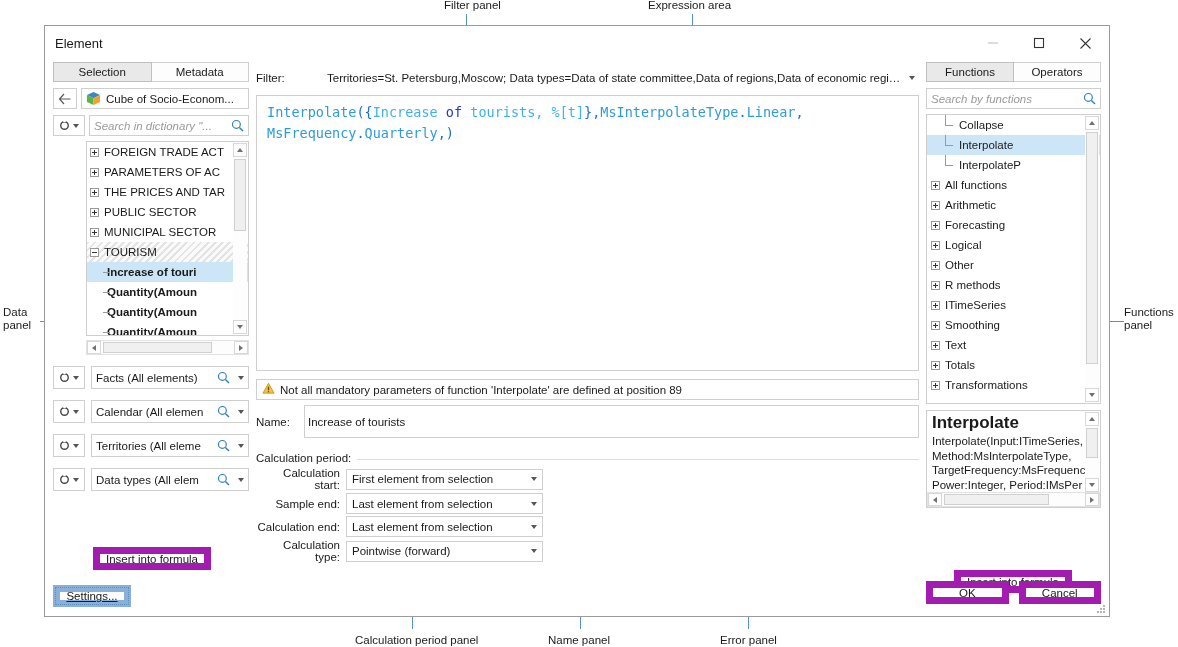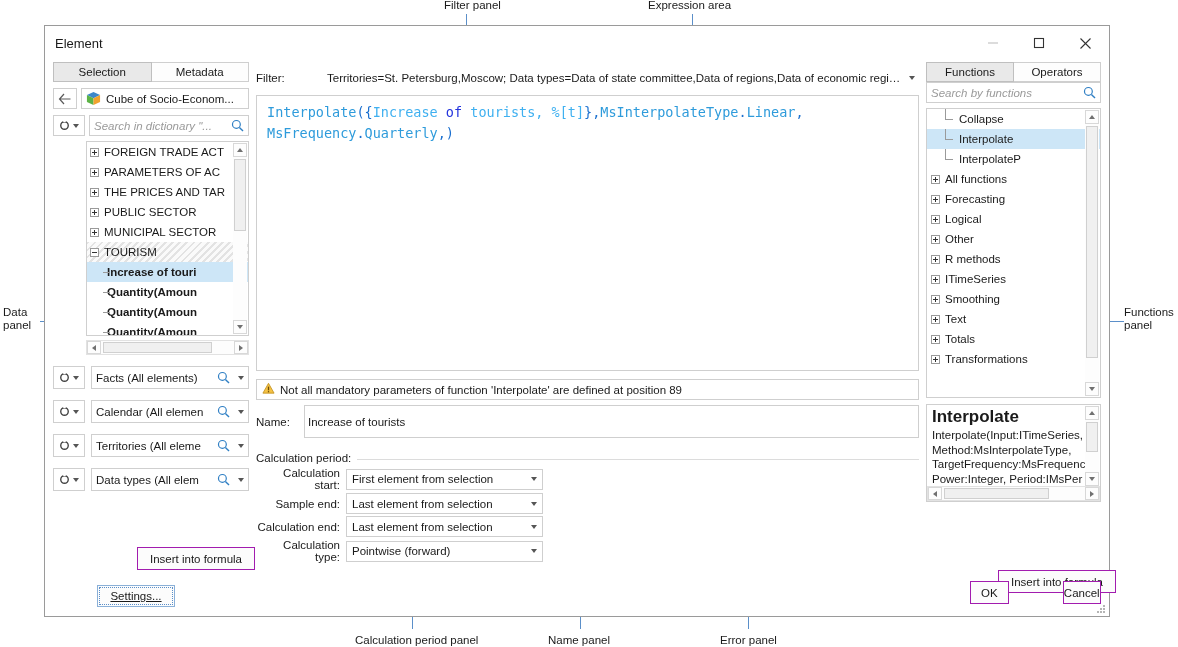--- a/index.html
+++ b/index.html
@@ -64,23 +64,23 @@
     font-size: 11.5px; overflow: hidden; white-space: nowrap;
   }
   .ph { color: #9a9a9a; font-style: italic; }
 
   .sqbtn {
     border: 1px solid #cfcfcf; background: #fff; height: 21px; width: 24px;
     display: flex; align-items: center; justify-content: center; cursor: default;
   }
 
   .btn {
-    border: 1px solid #a21caf; background: #fcfcfc;
+    border: 7px solid #a21caf; background: #fcfcfc;
     display: flex; align-items: center; justify-content: center;
-    font-size: 11.5px; color: #1a1a1a; cursor: default; height: 22px; margin-left: 44px;
+    font-size: 11.5px; color: #1a1a1a; cursor: default; height: 22px;
   }
   .btn.dashed { outline: 1px dotted #5b8fc9; outline-offset: -3px; border-color: #8ab0d8; text-decoration: underline; }
 
   
   .mag { width: 13px; height: 13px; flex: 0 0 13px; }
   .caret { width: 0; height: 0; border-left: 3.5px solid transparent; border-right: 3.5px solid transparent; border-top: 4px solid #555; }
 
   
   .tree-wrap { position: relative; margin-top: 5px; height: 214px; }
   .tree {
@@ -481,21 +481,21 @@
         </div>
       </div>
 
       <div class="right-col">
 
         <div class="tabrow">
           <div class="tab active">Functions</div>
           <div class="tab">Operators</div>
         </div>
 
-        <div class="textline" style="margin-top:0;">
+        <div class="textline" style="margin-top:6px;">
           <span class="ph" style="flex:1; overflow:hidden;">Search by functions</span>
           <span class="mag">
             <svg width="13" height="13" viewBox="0 0 13 13">
                 <circle cx="5.4" cy="5.4" r="3.9" fill="none" stroke="#2f7fc4" stroke-width="1.2"></circle>
                 <line x1="8.4" y1="8.4" x2="12" y2="12" stroke="#2f7fc4" stroke-width="1.4"></line>
               </svg>
           </span>
         </div>
 
         <div class="func-tree">
@@ -504,20 +504,24 @@
             </div>
           <div class="fnode fleaf sel">
               <span>Interpolate</span>
             </div>
           <div class="fnode fleaf">
               <span>InterpolateP</span>
             </div>
           <div class="fnode">
               <span class="exp plus"></span>
               <span>All functions</span>
+            </div>
+          <div class="fnode">
+              <span class="exp plus"></span>
+              <span>Arithmetic</span>
             </div>
           <div class="fnode">
               <span class="exp plus"></span>
               <span>Forecasting</span>
             </div>
           <div class="fnode">
               <span class="exp plus"></span>
               <span>Logical</span>
             </div>
           <div class="fnode">

